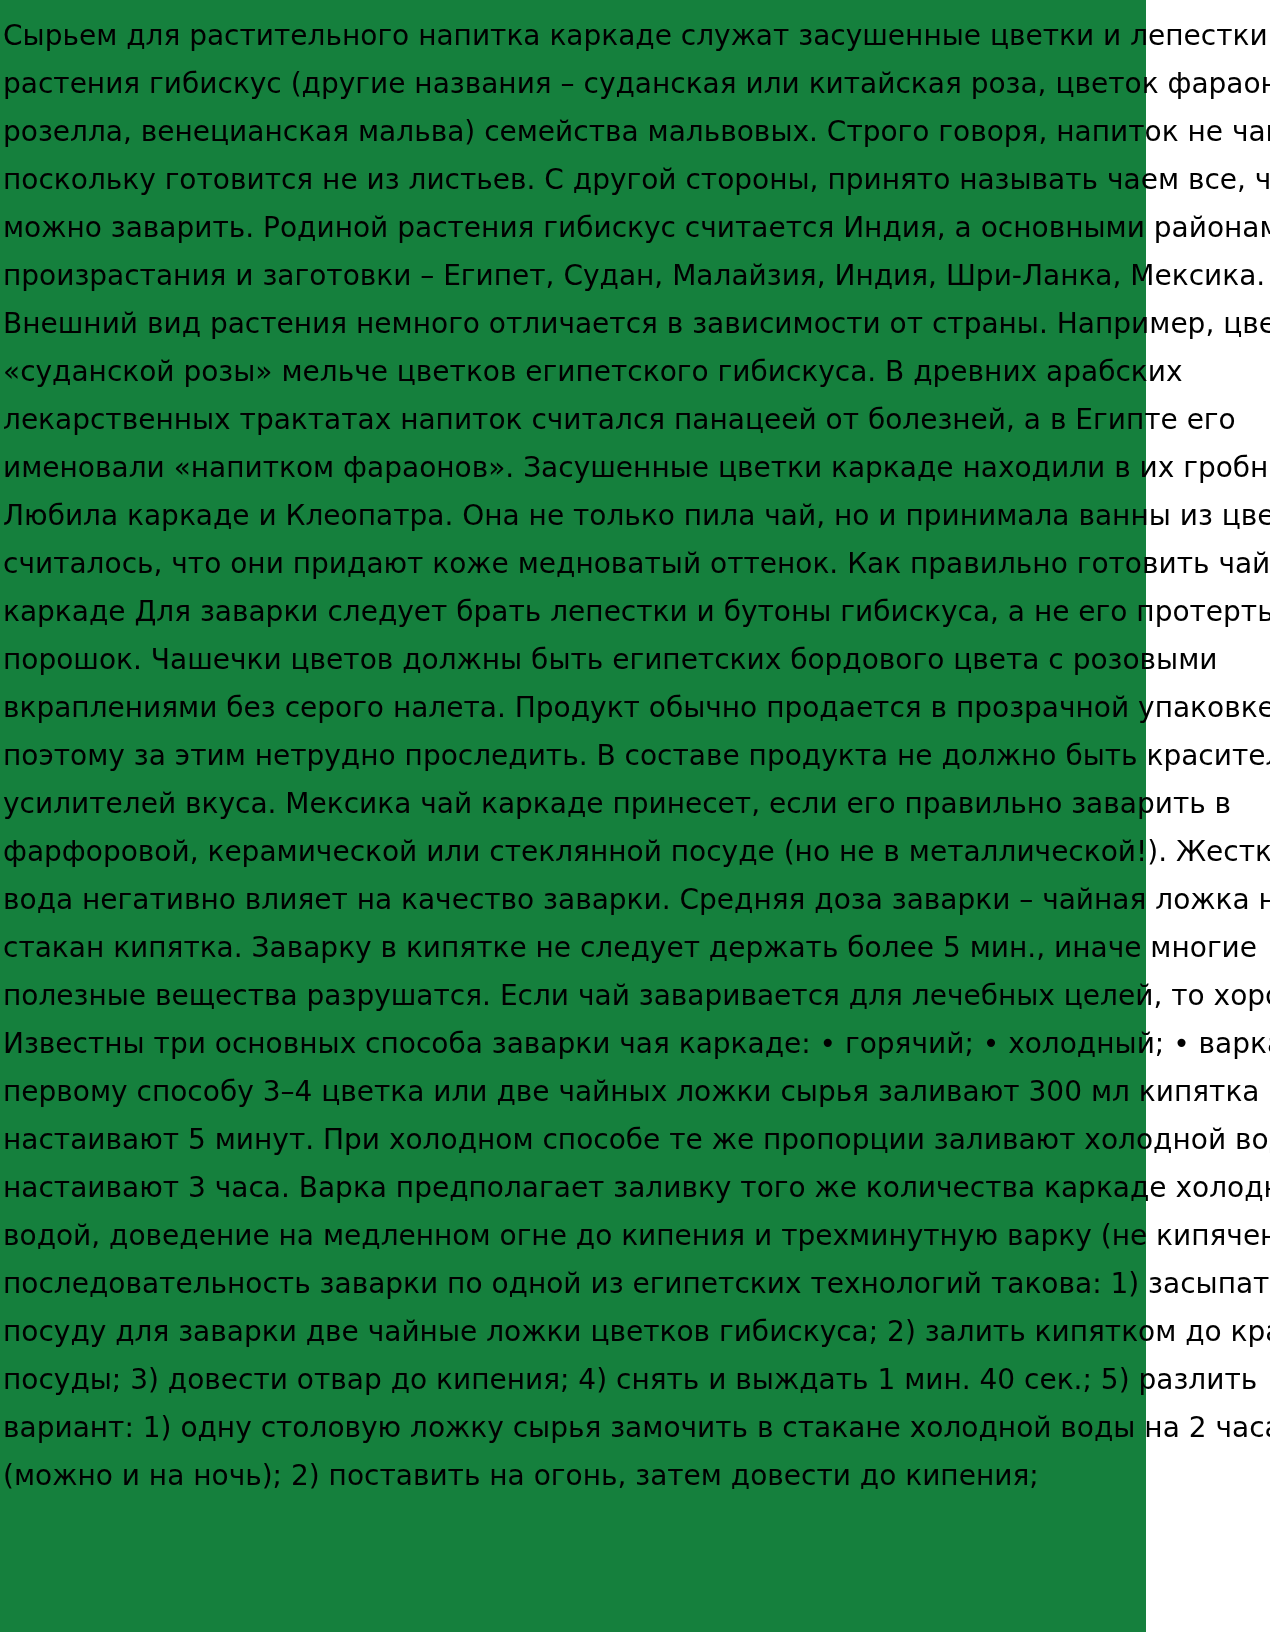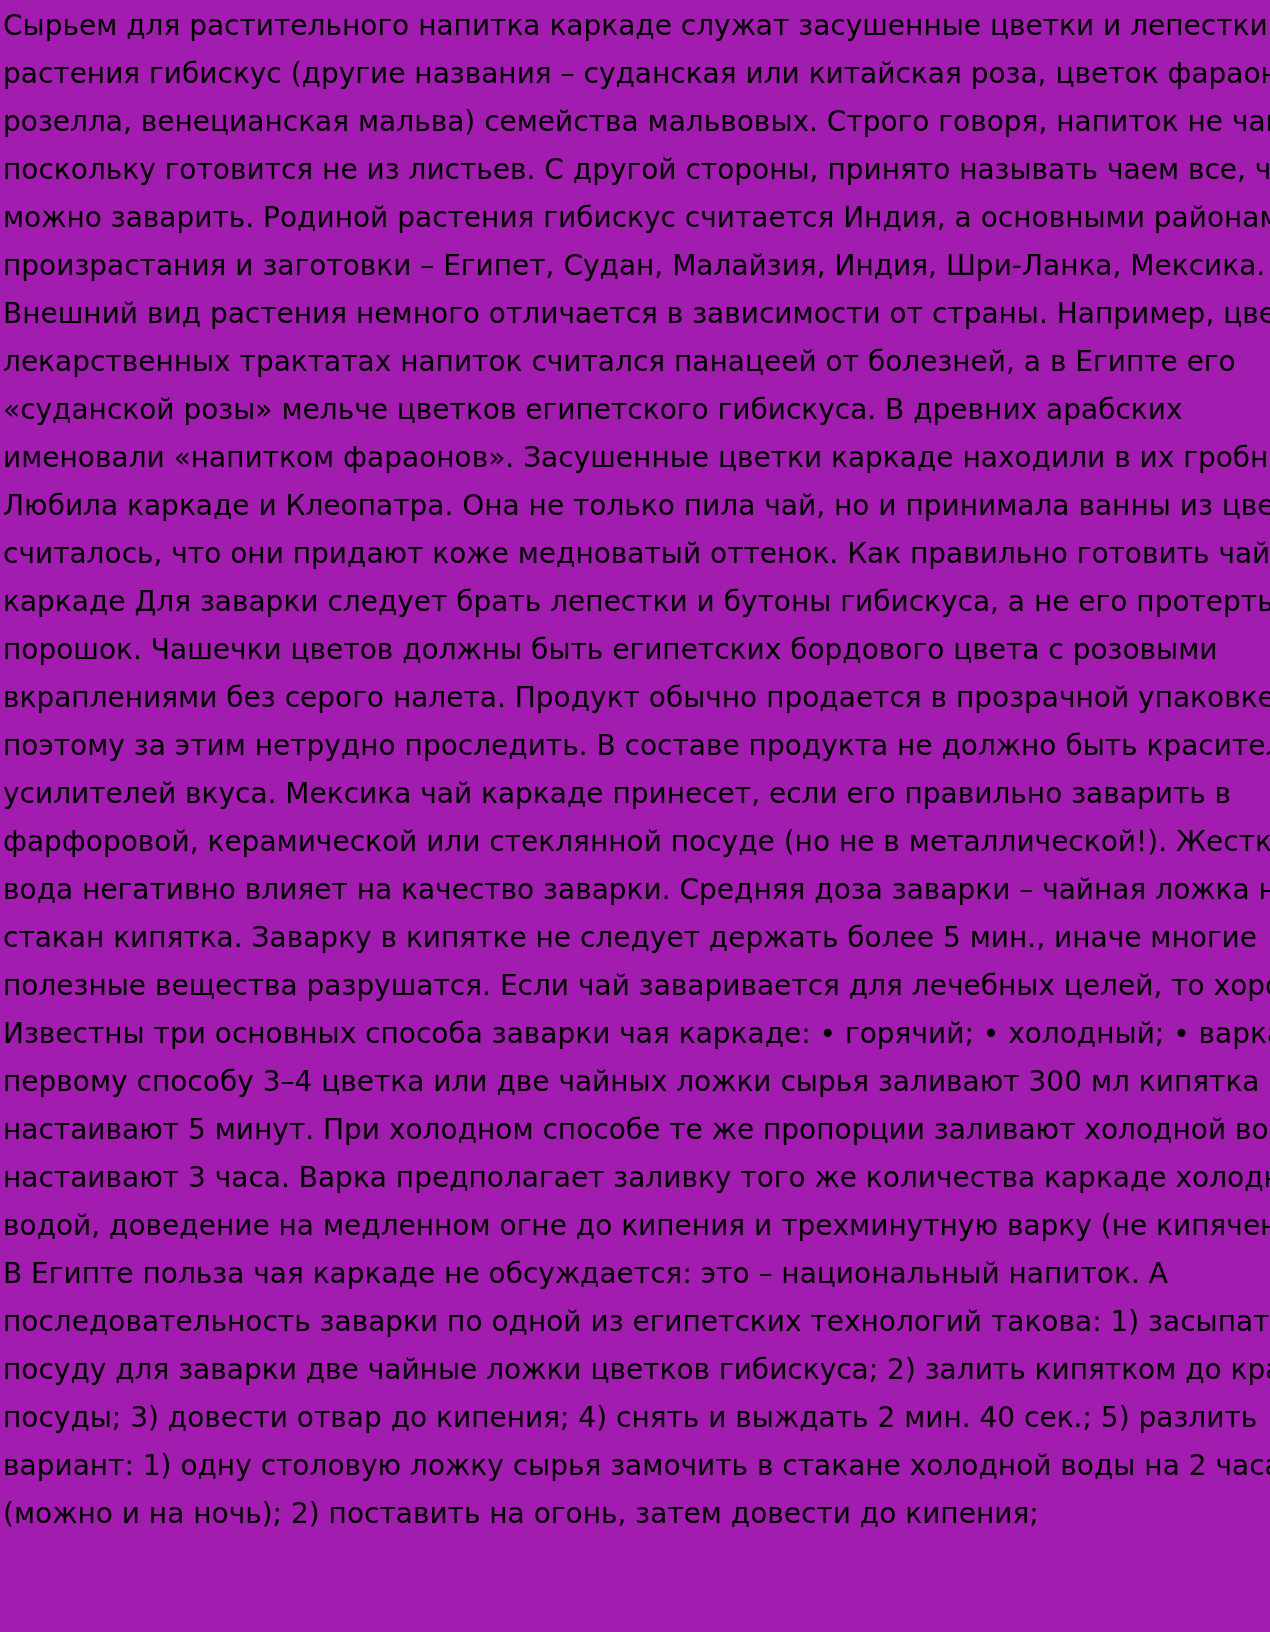--- a/index.html
+++ b/index.html
@@ -8,24 +8,24 @@
     background: #ffffff;
   }
   body {
     width: 1270px;
     height: 1632px;
     overflow: hidden;
     font-family: "DejaVu Sans", sans-serif;
   }
   .page {
     box-sizing: border-box;
-    width: 1270px;
+    width: 1146px;
     height: 1632px;
-    padding: 2px 0 0 3px;
-    background: #a21caf;
+    padding: 12px 0 0 3px;
+    background: #15803d;
   }
   .doc-text {
     color: #000000;
     font-size: 28px;
     line-height: 48px;
     font-weight: 400;
   }
   .text-line {
     height: 48px;
     white-space: pre;
@@ -37,39 +37,38 @@
 
 <main class="page">
   <div class="doc-text">
       <div class="text-line">Сырьем для растительного напитка каркаде служат засушенные цветки и лепестки</div>
       <div class="text-line">растения гибискус (другие названия – суданская или китайская роза, цветок фараонов,</div>
       <div class="text-line">розелла, венецианская мальва) семейства мальвовых. Строго говоря, напиток не чай,</div>
       <div class="text-line">поскольку готовится не из листьев. С другой стороны, принято называть чаем все, что</div>
       <div class="text-line">можно заварить. Родиной растения гибискус считается Индия, а основными районами</div>
       <div class="text-line">произрастания и заготовки – Египет, Судан, Малайзия, Индия, Шри-Ланка, Мексика.</div>
       <div class="text-line">Внешний вид растения немного отличается в зависимости от страны. Например, цветки</div>
+      <div class="text-line">«суданской розы» мельче цветков египетского гибискуса. В древних арабских</div>
       <div class="text-line">лекарственных трактатах напиток считался панацеей от болезней, а в Египте его</div>
-      <div class="text-line">«суданской розы» мельче цветков египетского гибискуса. В древних арабских</div>
       <div class="text-line">именовали «напитком фараонов». Засушенные цветки каркаде находили в их гробницах.</div>
       <div class="text-line">Любила каркаде и Клеопатра. Она не только пила чай, но и принимала ванны из цветков:</div>
       <div class="text-line">считалось, что они придают коже медноватый оттенок. Как правильно готовить чай</div>
       <div class="text-line">каркаде Для заварки следует брать лепестки и бутоны гибискуса, а не его протертый</div>
       <div class="text-line">порошок. Чашечки цветов должны быть египетских бордового цвета с розовыми</div>
       <div class="text-line">вкраплениями без серого налета. Продукт обычно продается в прозрачной упаковке,</div>
       <div class="text-line">поэтому за этим нетрудно проследить. В составе продукта не должно быть красителей и</div>
       <div class="text-line">усилителей вкуса. Мексика чай каркаде принесет, если его правильно заварить в</div>
       <div class="text-line">фарфоровой, керамической или стеклянной посуде (но не в металлической!). Жесткая</div>
       <div class="text-line">вода негативно влияет на качество заварки. Средняя доза заварки – чайная ложка на</div>
       <div class="text-line">стакан кипятка. Заварку в кипятке не следует держать более 5 мин., иначе многие</div>
       <div class="text-line">полезные вещества разрушатся. Если чай заваривается для лечебных целей, то хорошая</div>
       <div class="text-line">Известны три основных способа заварки чая каркаде: • горячий; • холодный; • варка. По</div>
       <div class="text-line">первому способу 3–4 цветка или две чайных ложки сырья заливают 300 мл кипятка и</div>
       <div class="text-line">настаивают 5 минут. При холодном способе те же пропорции заливают холодной водой и</div>
       <div class="text-line">настаивают 3 часа. Варка предполагает заливку того же количества каркаде холодной</div>
       <div class="text-line">водой, доведение на медленном огне до кипения и трехминутную варку (не кипячение!).</div>
-      <div class="text-line">В Египте польза чая каркаде не обсуждается: это – национальный напиток. А</div>
       <div class="text-line">последовательность заварки по одной из египетских технологий такова: 1) засыпать в</div>
       <div class="text-line">посуду для заварки две чайные ложки цветков гибискуса; 2) залить кипятком до края</div>
-      <div class="text-line">посуды; 3) довести отвар до кипения; 4) снять и выждать 2 мин. 40 сек.; 5) разлить</div>
+      <div class="text-line">посуды; 3) довести отвар до кипения; 4) снять и выждать 1 мин. 40 сек.; 5) разлить</div>
       <div class="text-line">вариант: 1) одну столовую ложку сырья замочить в стакане холодной воды на 2 часа</div>
       <div class="text-line">(можно и на ночь); 2) поставить на огонь, затем довести до кипения;</div>
     </div>
 </main>
 
 </body></html>

